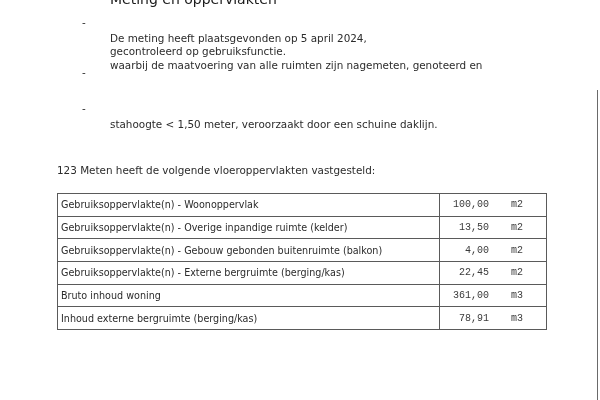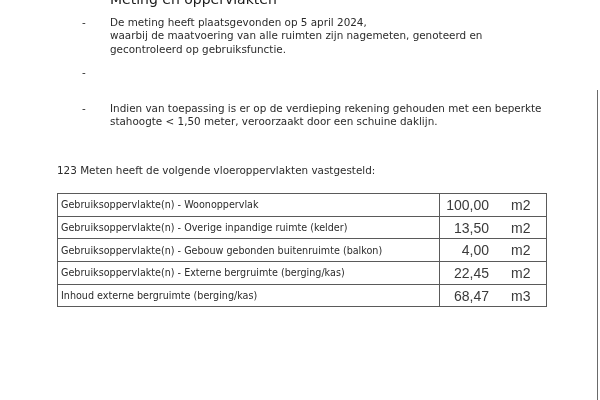--- a/index.html
+++ b/index.html
@@ -42,21 +42,21 @@
     }
     .bullet .dash {
       position: absolute;
       left: 0;
       top: 0;
       width: 10px;
     }
     .bullet .text {
       position: absolute;
       left: 28px;
-      top: 0;
+      top: 16px;
       line-height: 13.3px;
       white-space: nowrap;
     }
     .b1 { top: 16px; }
     .b2 { top: 66px; }
     .b3 { top: 102px; }
     .intro {
       position: absolute;
       left: 57px;
       top: 164px;
@@ -76,22 +76,22 @@
       padding: 0;
       vertical-align: middle;
     }
     td.label {
       width: 378px;
       padding-left: 3px !important;
       font-family: "DejaVu Sans", sans-serif;
     }
     td.valcell {
       width: 106px;
-      font-family: Liberation Sans, sans-serif;
-      font-size: 14px;
+      font-family: Liberation Mono, monospace;
+      font-size: 10px;
       color: #3a3a3a;
     }
     .valcell .value {
       display: inline-block;
       width: 49px;
       text-align: right;
     }
     .valcell .unit {
       display: inline-block;
       margin-left: 22px;
@@ -100,35 +100,34 @@
 </head>
 <body>
 
 <div class="page">
   <div class="heading-cut">Meting en oppervlakten</div>
 
   <div class="bullet b1">
     <span class="dash">-</span>
     <div class="text">
       <div>De meting heeft plaatsgevonden op 5 april 2024,</div>
+      <div>gecontroleerd op gebruiksfunctie.</div>
       <div>waarbij de maatvoering van alle ruimten zijn nagemeten, genoteerd en</div>
-      <div>gecontroleerd op gebruiksfunctie.</div>
     </div>
   </div>
 
   <div class="bullet b2">
     <span class="dash">-</span>
     <div class="text">
     </div>
   </div>
 
   <div class="bullet b3">
     <span class="dash">-</span>
     <div class="text">
-      <div>Indien van toepassing is er op de verdieping rekening gehouden met een beperkte</div>
       <div>stahoogte &lt; 1,50 meter, veroorzaakt door een schuine daklijn.</div>
     </div>
   </div>
 
   <div class="intro">123 Meten heeft de volgende vloeroppervlakten vastgesteld:</div>
 
   <table class="areas">
     <tbody>
       <tr>
         <td class="label">Gebruiksoppervlakte(n) - Woonoppervlak</td>
@@ -148,22 +147,28 @@
           <span class="value">4,00</span><span class="unit">m2</span>
         </td>
       </tr>
       <tr>
         <td class="label">Gebruiksoppervlakte(n) - Externe bergruimte (berging/kas)</td>
         <td class="valcell">
           <span class="value">22,45</span><span class="unit">m2</span>
         </td>
       </tr>
       <tr>
+        <td class="label">Bruto inhoud woning</td>
+        <td class="valcell">
+          <span class="value">361,00</span><span class="unit">m3</span>
+        </td>
+      </tr>
+      <tr>
         <td class="label">Inhoud externe bergruimte (berging/kas)</td>
         <td class="valcell">
-          <span class="value">68,47</span><span class="unit">m3</span>
+          <span class="value">78,91</span><span class="unit">m3</span>
         </td>
       </tr>
     </tbody>
   </table>
 
   <div class="edge-line"></div>
 </div>
 
 </body></html>

